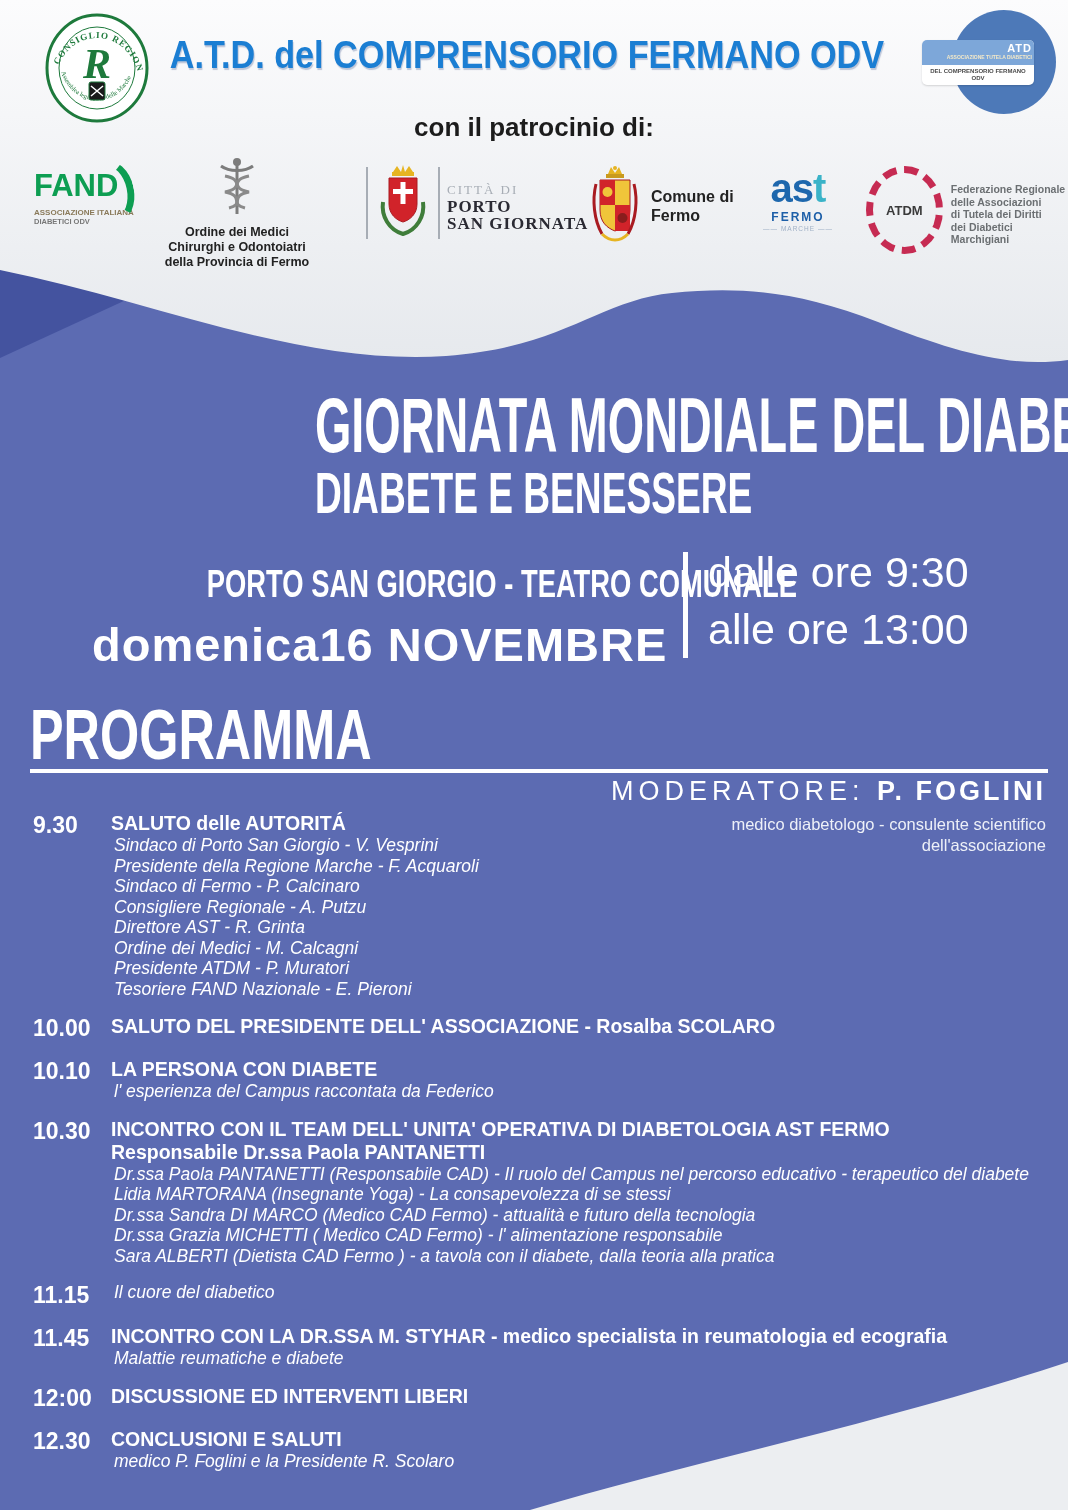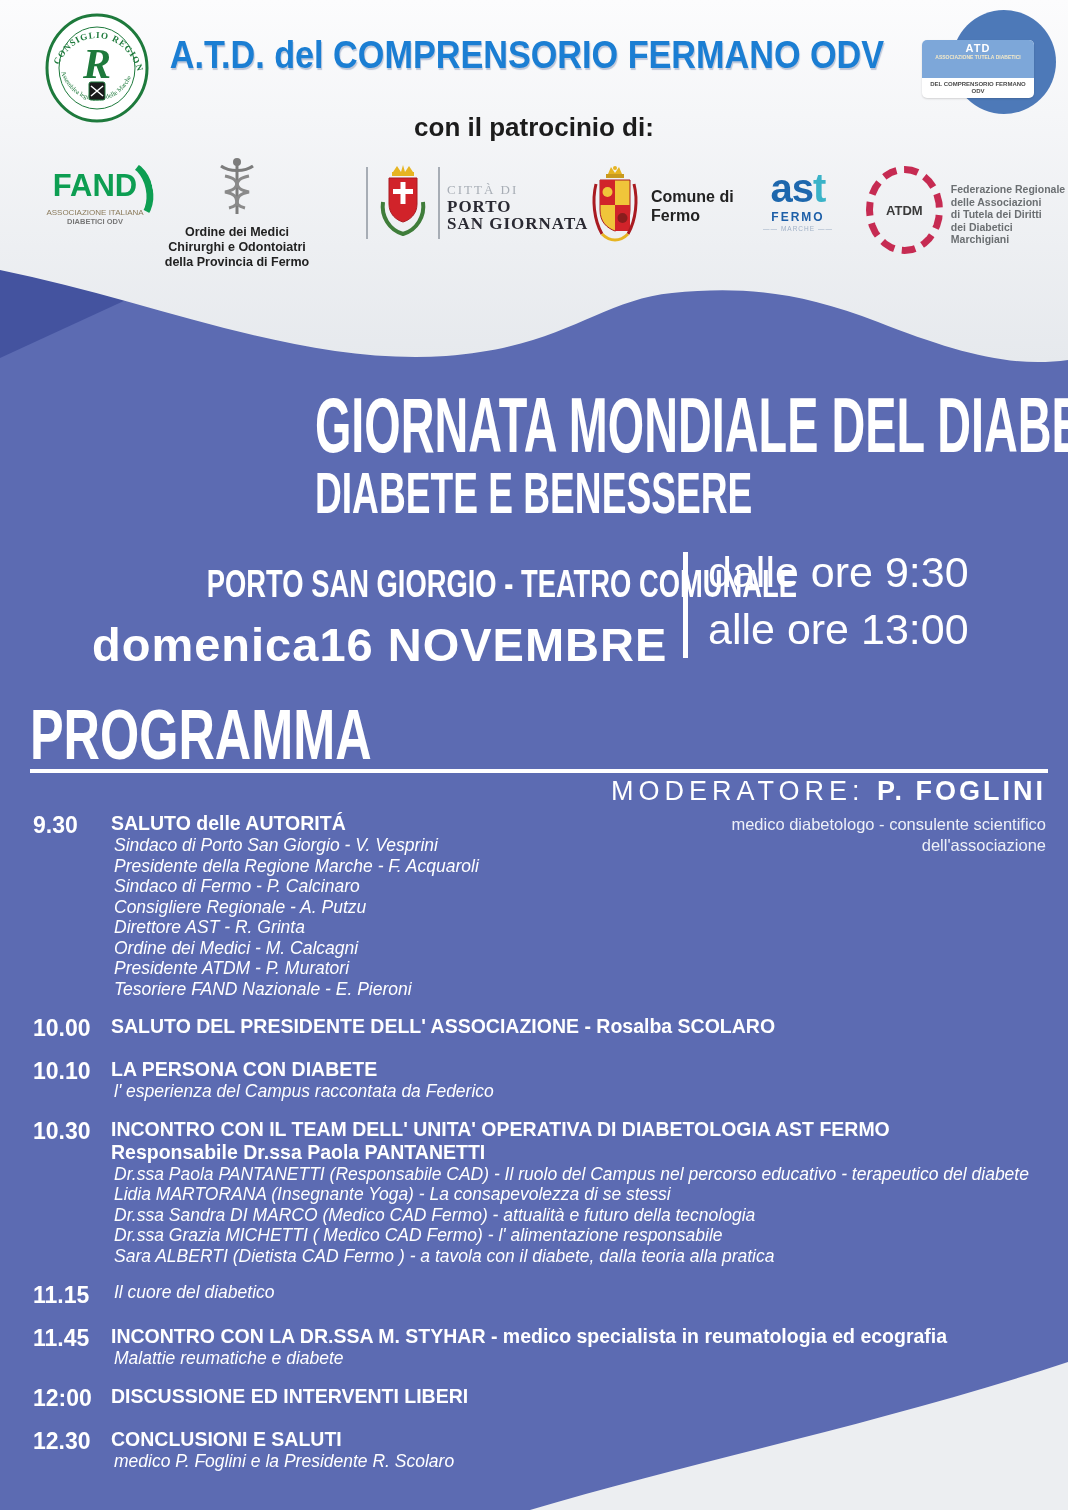--- a/index.html
+++ b/index.html
@@ -12,31 +12,31 @@
 
   
   .org-title{left:130px;top:34px;width:780px;text-align:center;font-weight:700;font-size:38px;
              color:#1b7ed3;text-shadow:1px 2px 1px rgba(40,70,130,.28);}
   .patronage{left:0;top:112px;width:1068px;text-align:center;font-size:26px;font-weight:700;color:#1c1c1c;}
 
   .atd-logo{left:922px;top:8px;width:136px;height:112px;}
   .atd-circle{position:absolute;right:2px;top:2px;width:104px;height:104px;border-radius:50%;background:#4d79b8;}
   .atd-band{position:absolute;left:0;top:32px;width:112px;background:#fff;border-radius:5px;
             box-shadow:0 1px 2px rgba(0,0,0,.15);overflow:hidden;}
-  .atd-strip{background:#7da7d9;color:#fff;text-align:center;padding:2px 2px 18px;}
+  .atd-strip{background:#7da7d9;color:#fff;text-align:right;padding:2px 2px 5px;}
   .atd-strip .l1{font-size:11px;font-weight:800;letter-spacing:1px;}
   .atd-strip .l2{font-size:5px;font-weight:700;color:#f3e9c9;}
   .atd-bottom{font-size:6px;font-weight:700;color:#4a4a4a;text-align:center;padding:3px 2px;line-height:7px;}
 
   
-  .fand{left:34px;top:168px;width:122px;text-align:center;}
+  .fand{left:34px;top:168px;width:122px;text-align:left;}
   .fand-name{font-size:31px;font-weight:800;color:#0d9e52;position:relative;display:inline-block;}
   .fand-swoosh{position:absolute;right:-16px;top:-8px;width:34px;height:52px;border:6px solid transparent;
                border-right:7px solid #0d9e52;border-radius:50%;transform:rotate(-12deg);}
-  .fand-sub1{font-size:8px;font-weight:400;color:#8a7a5a;margin-top:4px;}
+  .fand-sub1{font-size:8px;font-weight:700;color:#8a7a5a;margin-top:4px;}
   .fand-sub2{font-size:7.5px;font-weight:700;color:#777;}
 
   .ordine{left:152px;top:156px;width:170px;text-align:center;}
   .ordine-text{font-size:12.5px;font-weight:700;color:#222;line-height:15px;margin-top:3px;}
 
   .psg{left:366px;top:164px;display:flex;align-items:center;gap:7px;}
   .vbar{width:2px;height:72px;background:#a7adb5;}
   .psg-text{font-family:"Liberation Serif",serif;line-height:17px;padding-top:6px;}
   .psg-l1{font-size:13px;color:#a7adb5;letter-spacing:2px;}
   .psg-l2,.psg-l3{font-size:17px;font-weight:700;color:#2a2a33;letter-spacing:1px;}

